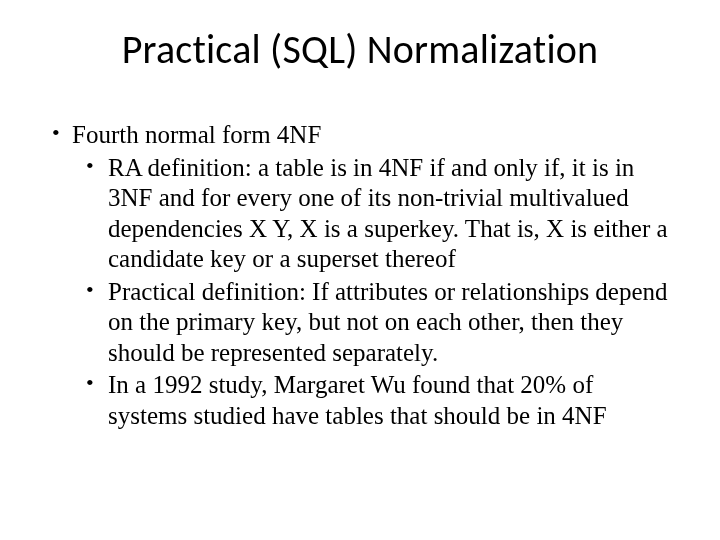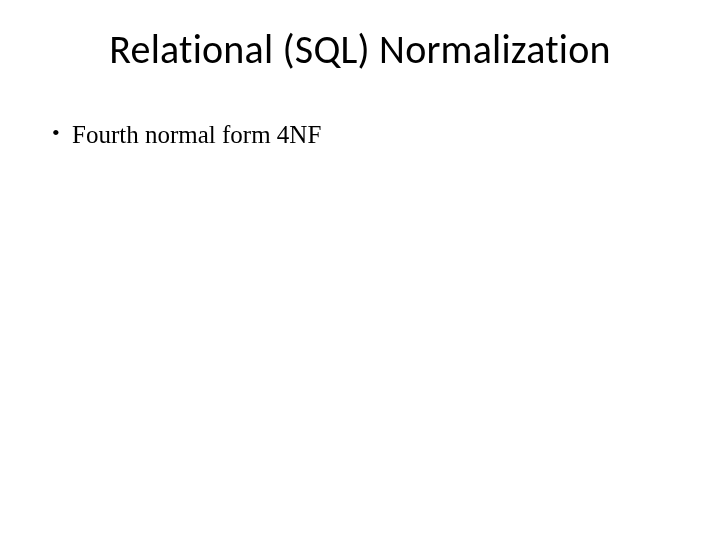--- a/index.html
+++ b/index.html
@@ -62,22 +62,31 @@
     position: absolute;
     left: 14px;
     top: 0;
     font-size: 22px;
   }
 </style>
 </head>
 <body>
 
 <div class="slide">
-  <h1 class="title">Relational (SQL) Normalization</h1>
+  <h1 class="title">Practical (SQL) Normalization</h1>
 
   <ul class="level1">
     <li>
       <span>Fourth normal form 4NF</span>
       <ul class="level2">
+        <li>
+          <span>RA definition: a table is in 4NF if and only if, it is in 3NF and for every one of its non-trivial multivalued dependencies X  Y, X is a superkey. That is, X is either a candidate key or a superset thereof</span>
+        </li>
+        <li>
+          <span>Practical definition: If attributes or relationships depend on the primary key, but not on each other, then they should be represented separately.</span>
+        </li>
+        <li>
+          <span>In a 1992 study, Margaret Wu found that 20% of systems studied have tables that should be in 4NF</span>
+        </li>
       </ul>
     </li>
   </ul>
 </div>
 
 </body></html>

